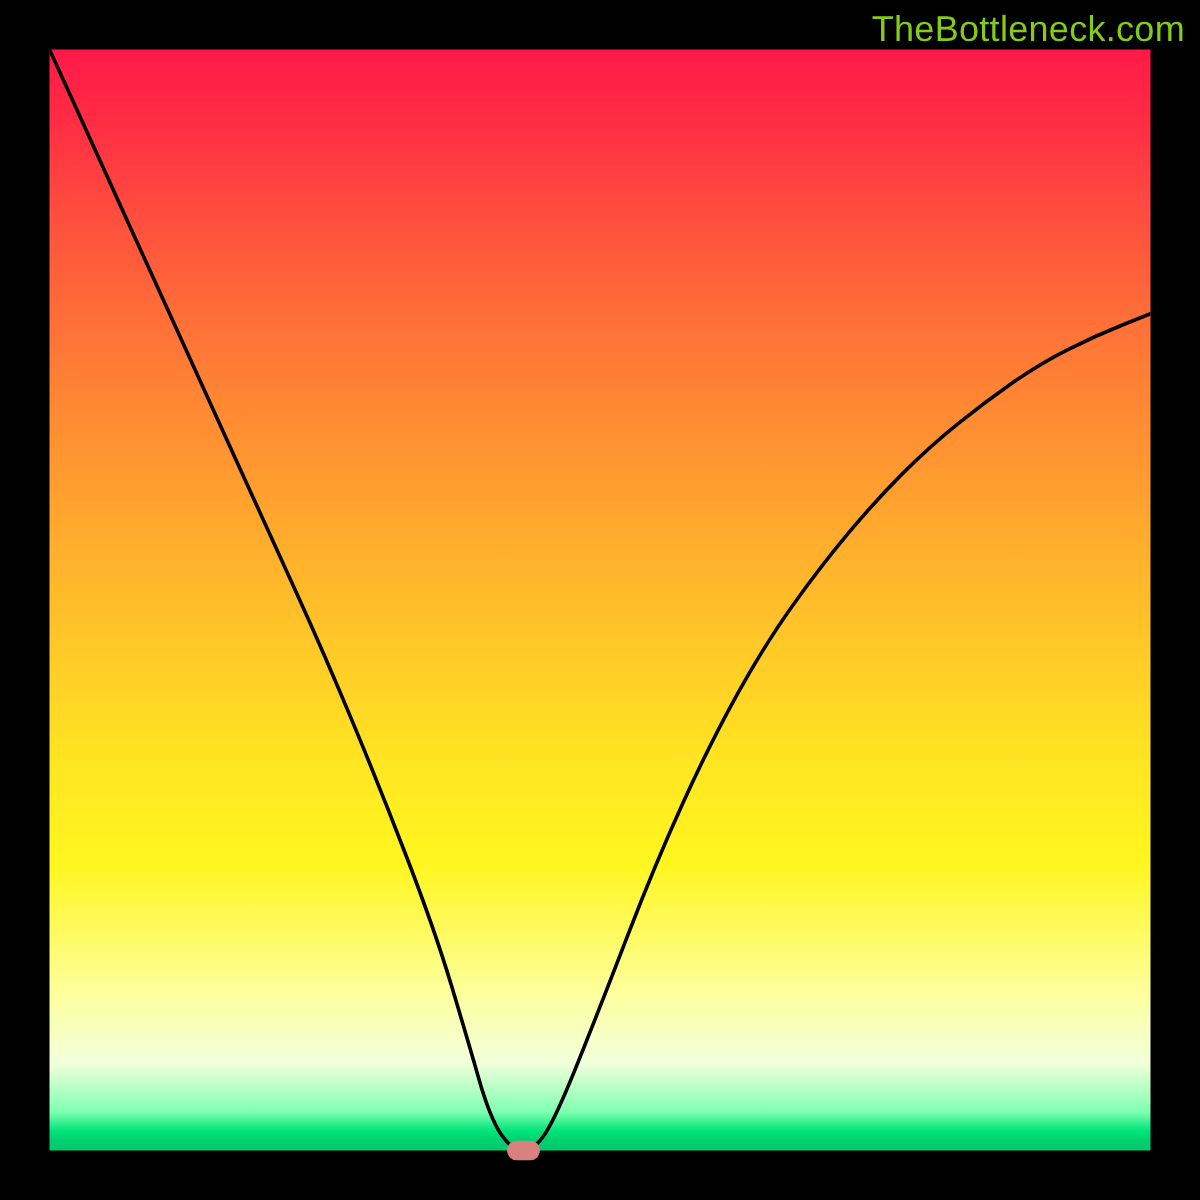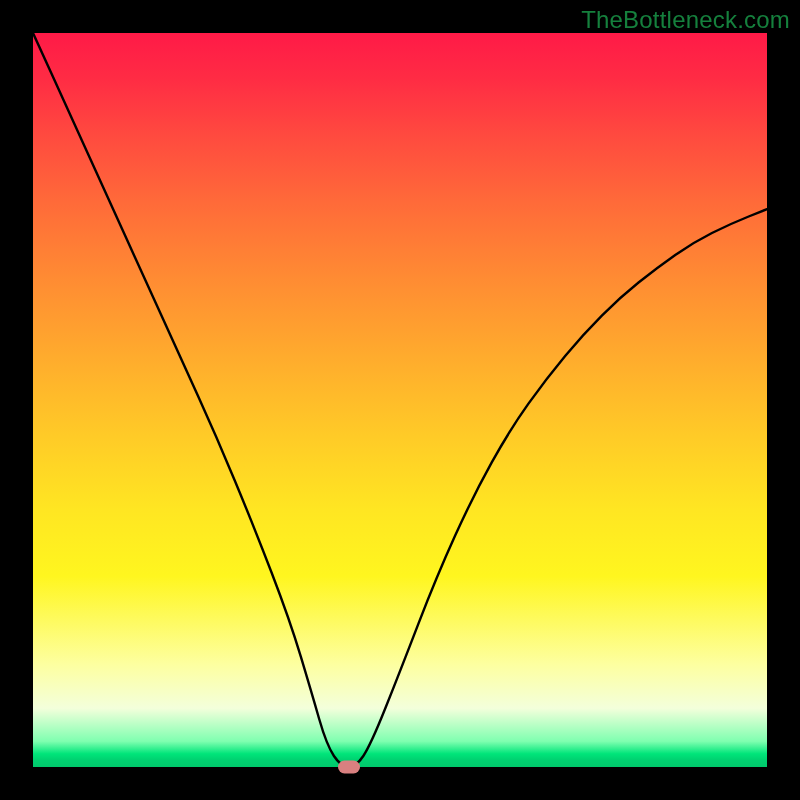--- a/index.html
+++ b/index.html
@@ -40,21 +40,21 @@
       #7fffb0 96.5%,
       #00e57a 98.2%,
       #00d271 99%,
       #00c96c 100%
     );
   }
   .watermark {
     position: absolute;
     top: 6px;
     right: 10px;
-    color: #15803d;
+    color: #84cc16;
     font-size: 24px;
     letter-spacing: 0.2px;
     font-weight: 500;
   }
   svg.curve {
     position: absolute;
     left: 0;
     top: 0;
     width: 734px;
     height: 734px;

